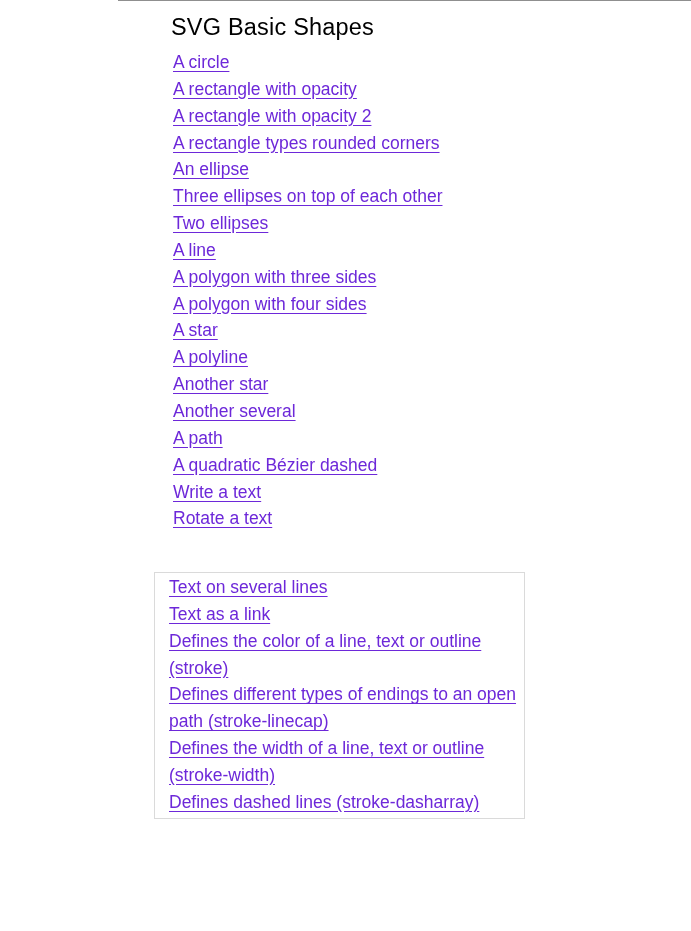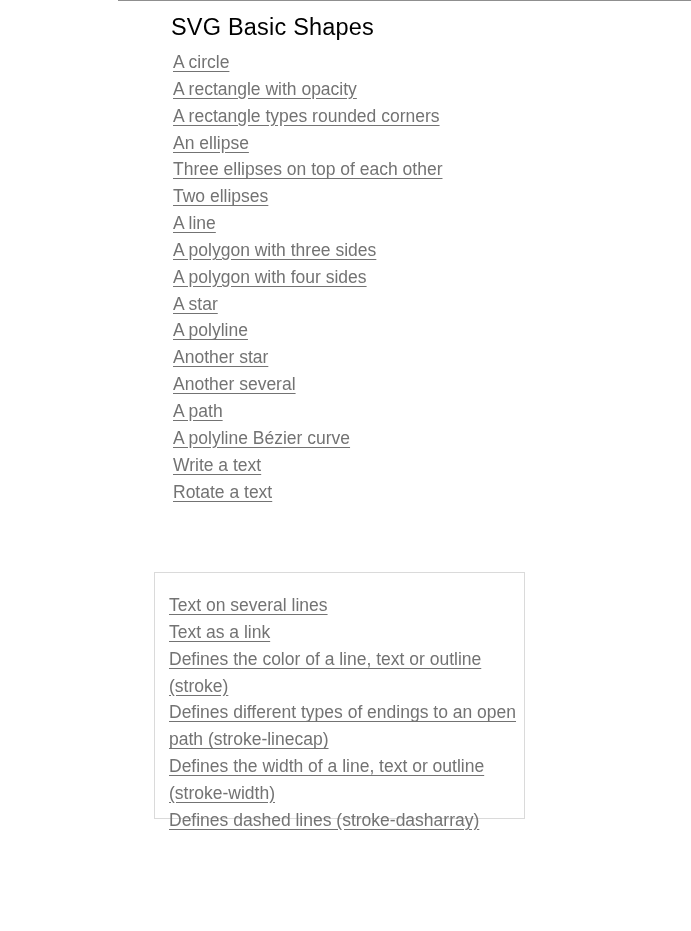--- a/index.html
+++ b/index.html
@@ -37,67 +37,68 @@
   #shape-example-list {
     position: absolute;
     left: 173px;
     top: 49px;
     width: 480px;
     font-size: 17.5px;
     line-height: 26.85px;
   }
   a.lnk {
     display: block;
-    color: #737373;
+    color: #6d28d9;
     text-decoration: underline;
     text-underline-offset: 3px;
     cursor: pointer;
   }
   #attribute-box {
     position: absolute;
     left: 154px;
     top: 572px;
     width: 371px;
     height: 247px;
     box-sizing: border-box;
     border: 1px solid #dadada;
     background: #ffffff;
-    padding: 19px 6px 0 14px;
+    padding: 1px 6px 0 14px;
   }
   #attribute-example-list {
     font-size: 17.5px;
     line-height: 26.85px;
     width: 349px;
   }
 </style>
 </head>
 <body>
 
 <div id="screen">
 
   <div id="top-rule"></div>
 
   <h1 id="page-title">SVG Basic Shapes</h1>
 
   <nav id="shape-example-list">
       <a class="lnk">A circle</a>
       <a class="lnk">A rectangle with opacity</a>
+      <a class="lnk">A rectangle with opacity 2</a>
       <a class="lnk">A rectangle types rounded corners</a>
       <a class="lnk">An ellipse</a>
       <a class="lnk">Three ellipses on top of each other</a>
       <a class="lnk">Two ellipses</a>
       <a class="lnk">A line</a>
       <a class="lnk">A polygon with three sides</a>
       <a class="lnk">A polygon with four sides</a>
       <a class="lnk">A star</a>
       <a class="lnk">A polyline</a>
       <a class="lnk">Another star</a>
       <a class="lnk">Another several</a>
       <a class="lnk">A path</a>
-      <a class="lnk">A polyline Bézier curve</a>
+      <a class="lnk">A quadratic Bézier dashed</a>
       <a class="lnk">Write a text</a>
       <a class="lnk">Rotate a text</a>
     </nav>
 
   <div id="attribute-box">
     <nav id="attribute-example-list">
         <a class="lnk">Text on several lines</a>
         <a class="lnk">Text as a link</a>
         <a class="lnk">Defines the color of a line, text or outline (stroke)</a>
         <a class="lnk">Defines different types of endings to an open path (stroke-linecap)</a>

